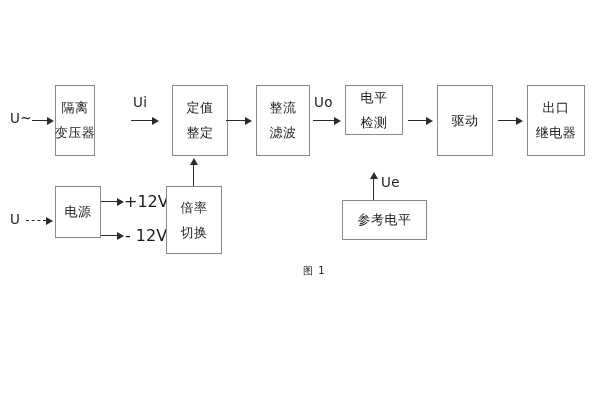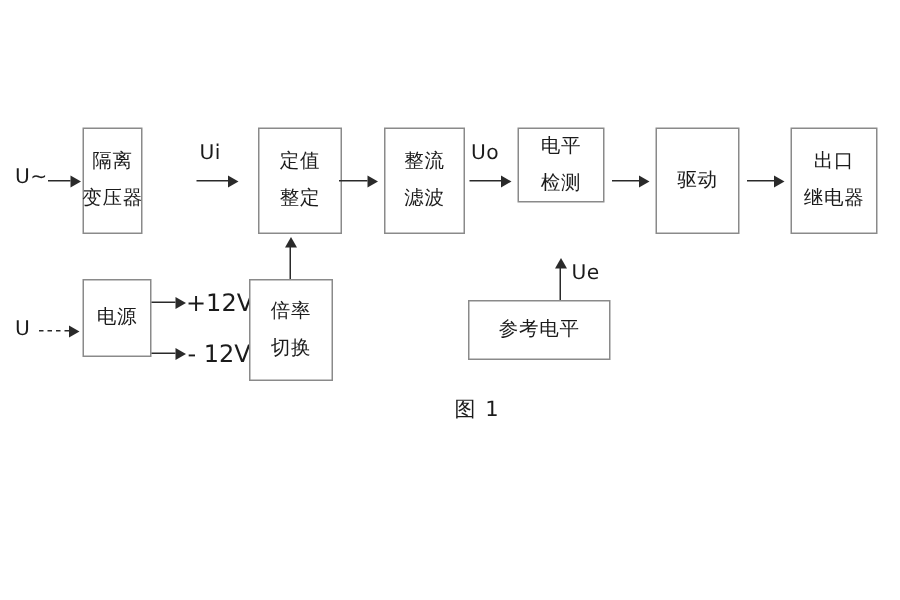--- a/index.html
+++ b/index.html
@@ -49,21 +49,21 @@
     white-space: nowrap;
     line-height: 1;
   }
   .lbl.sig {
     font-size: 13.5px;
     letter-spacing: 0.3px;
   }
   .caption {
     position: absolute;
     color: #1b1b1b;
-    font-size: 14px;
+    font-size: 10px;
     white-space: nowrap;
     letter-spacing: 1px;
   }
   
   .harrow {
     position: absolute;
     height: 9px;
   }
   .harrow .shaft {
     position: absolute;
@@ -202,21 +202,21 @@
   <div class="box" style="left:166px; top:186px; width:56px; height:68px;">
     <span class="ln">倍率</span>
     <span class="ln">切换</span>
   </div>
 
   <div class="varrow" style="left:189px; top:158px; height:28px;">
     <div class="shaft" style="top:5px; height:23px;"></div>
     <div class="head"></div>
   </div>
 
-  <div class="box single" style="left:312px; top:200px; width:95px; height:40px;align-items:center;">
+  <div class="box single" style="left:342px; top:200px; width:85px; height:40px;align-items:center;">
     <span class="ln">参考电平</span>
   </div>
 
   <div class="varrow" style="left:369px; top:172px; height:28px;">
     <div class="shaft" style="top:5px; height:23px;"></div>
     <div class="head"></div>
   </div>
   <div class="lbl sig" style="left:381px; top:176px;">Ue</div>
 
   <div class="caption" style="left:303px; top:264px;">图 1</div>

